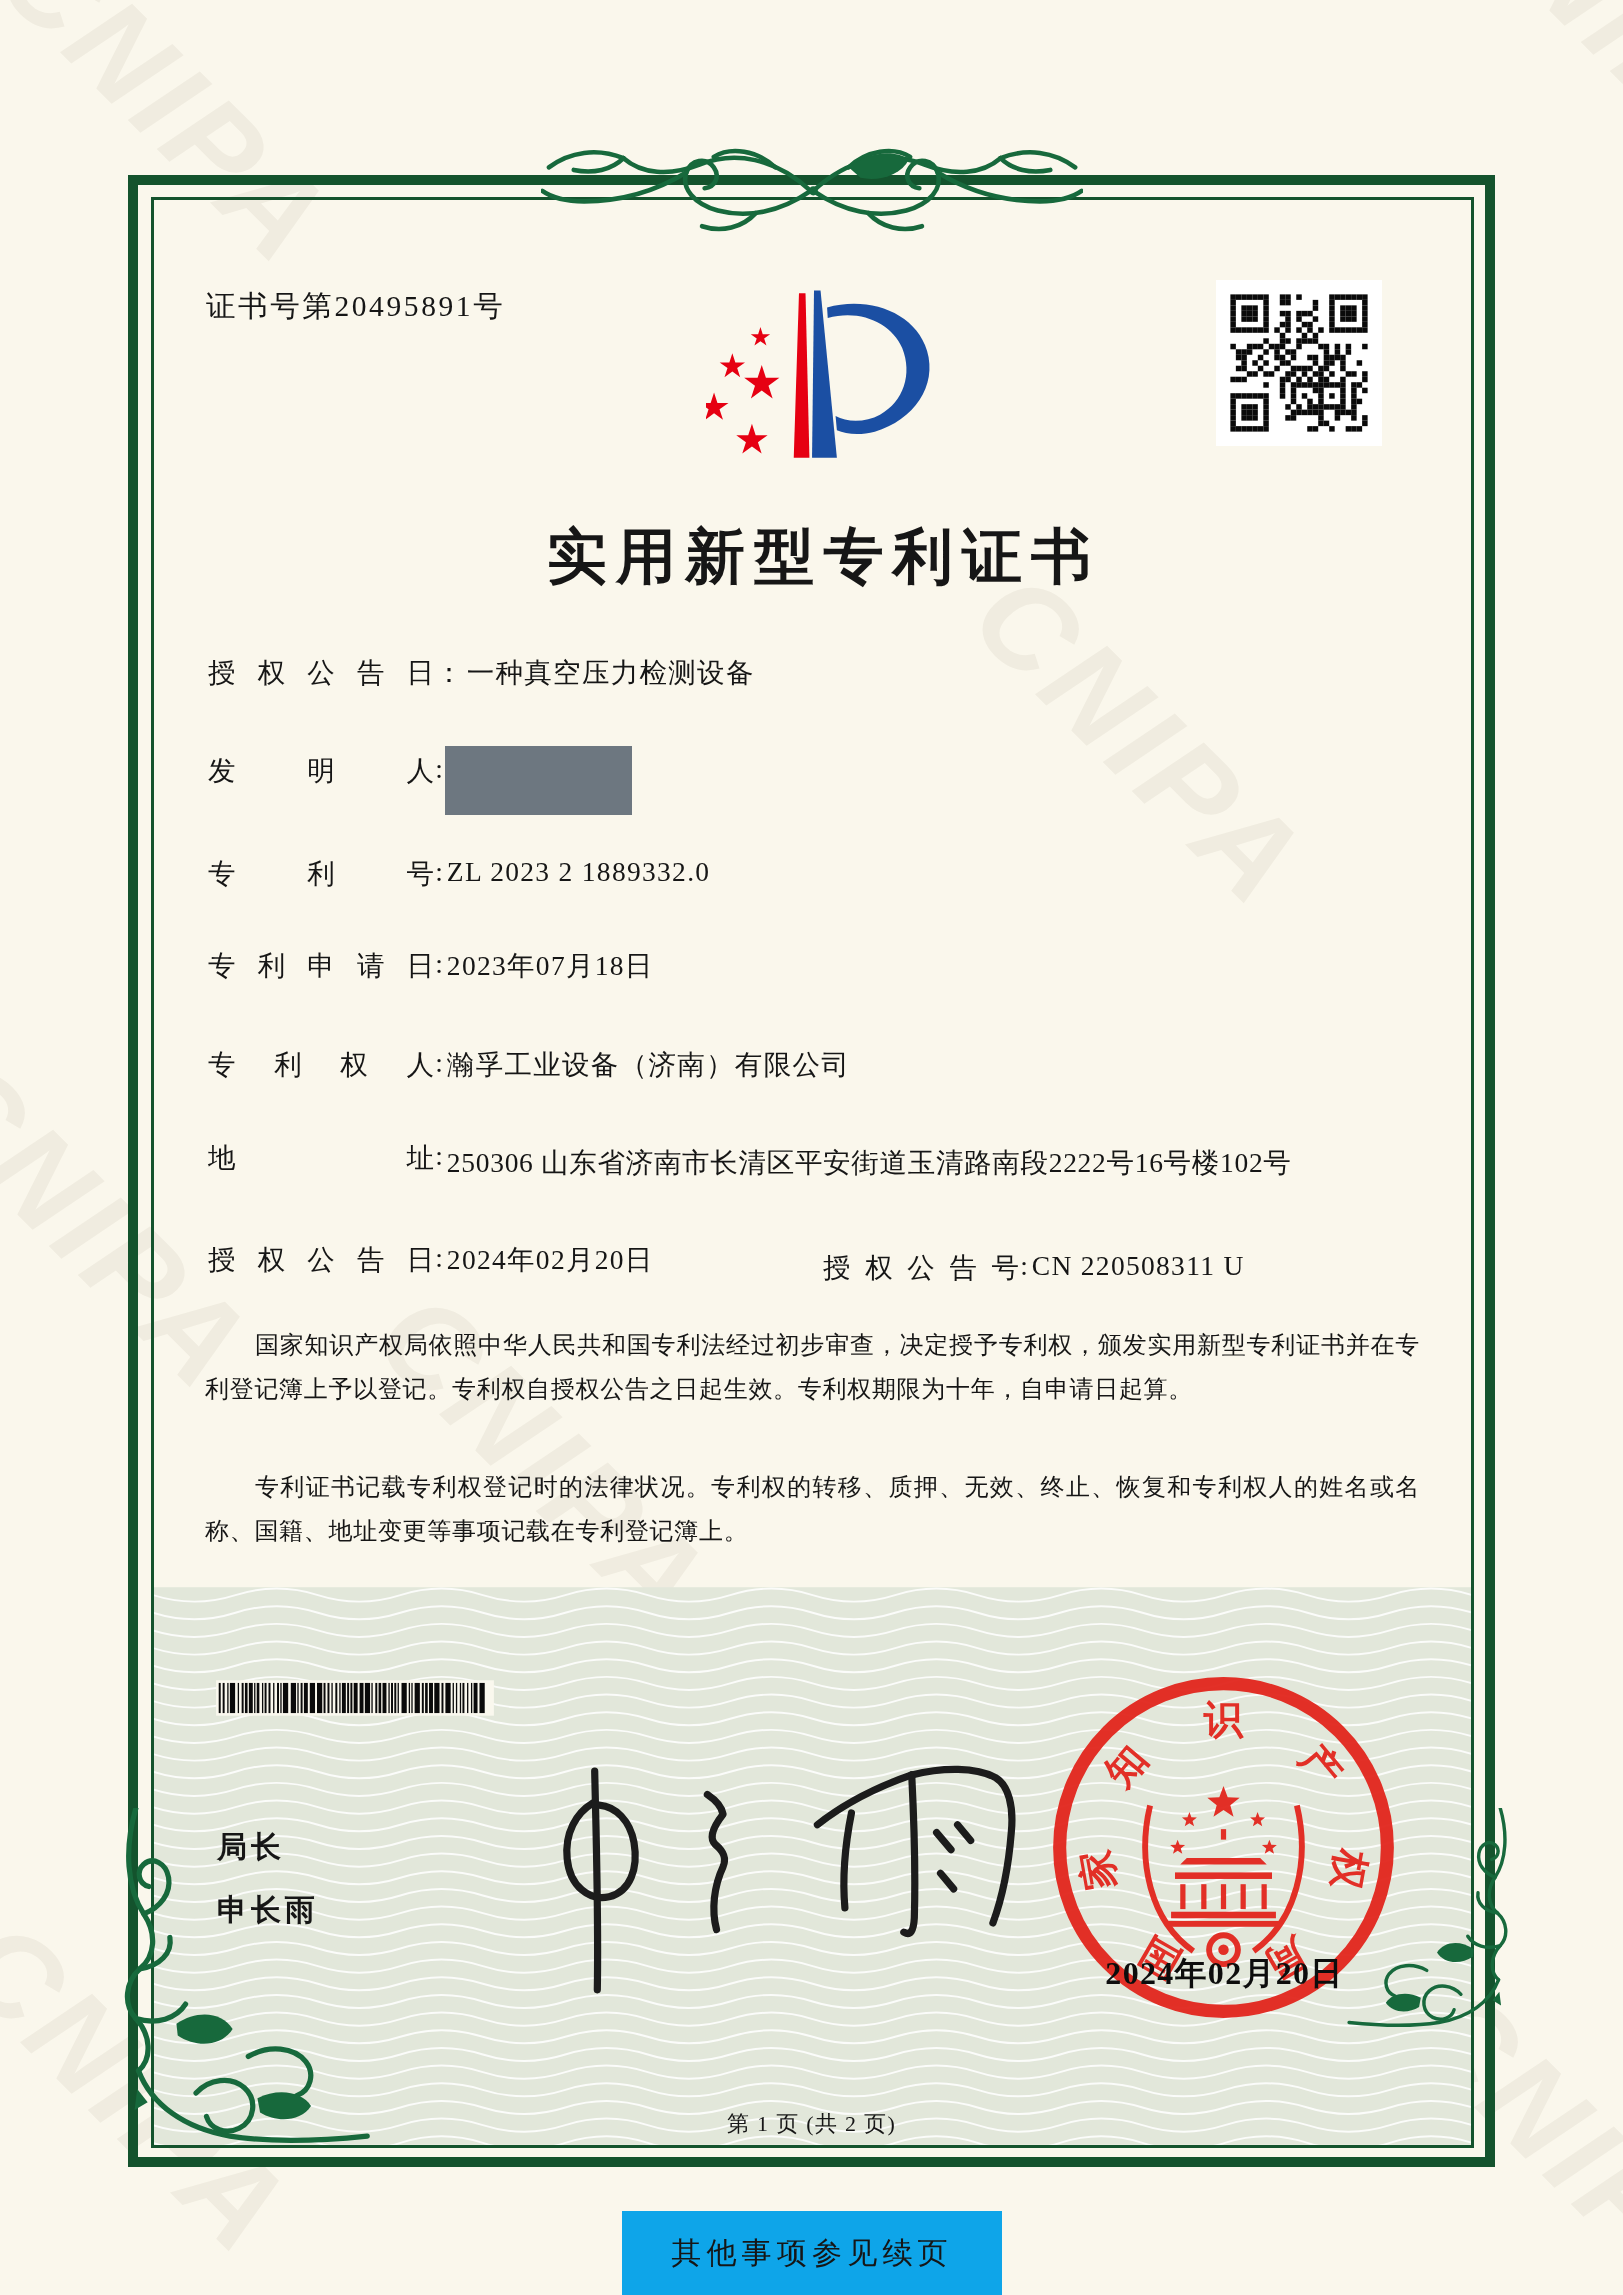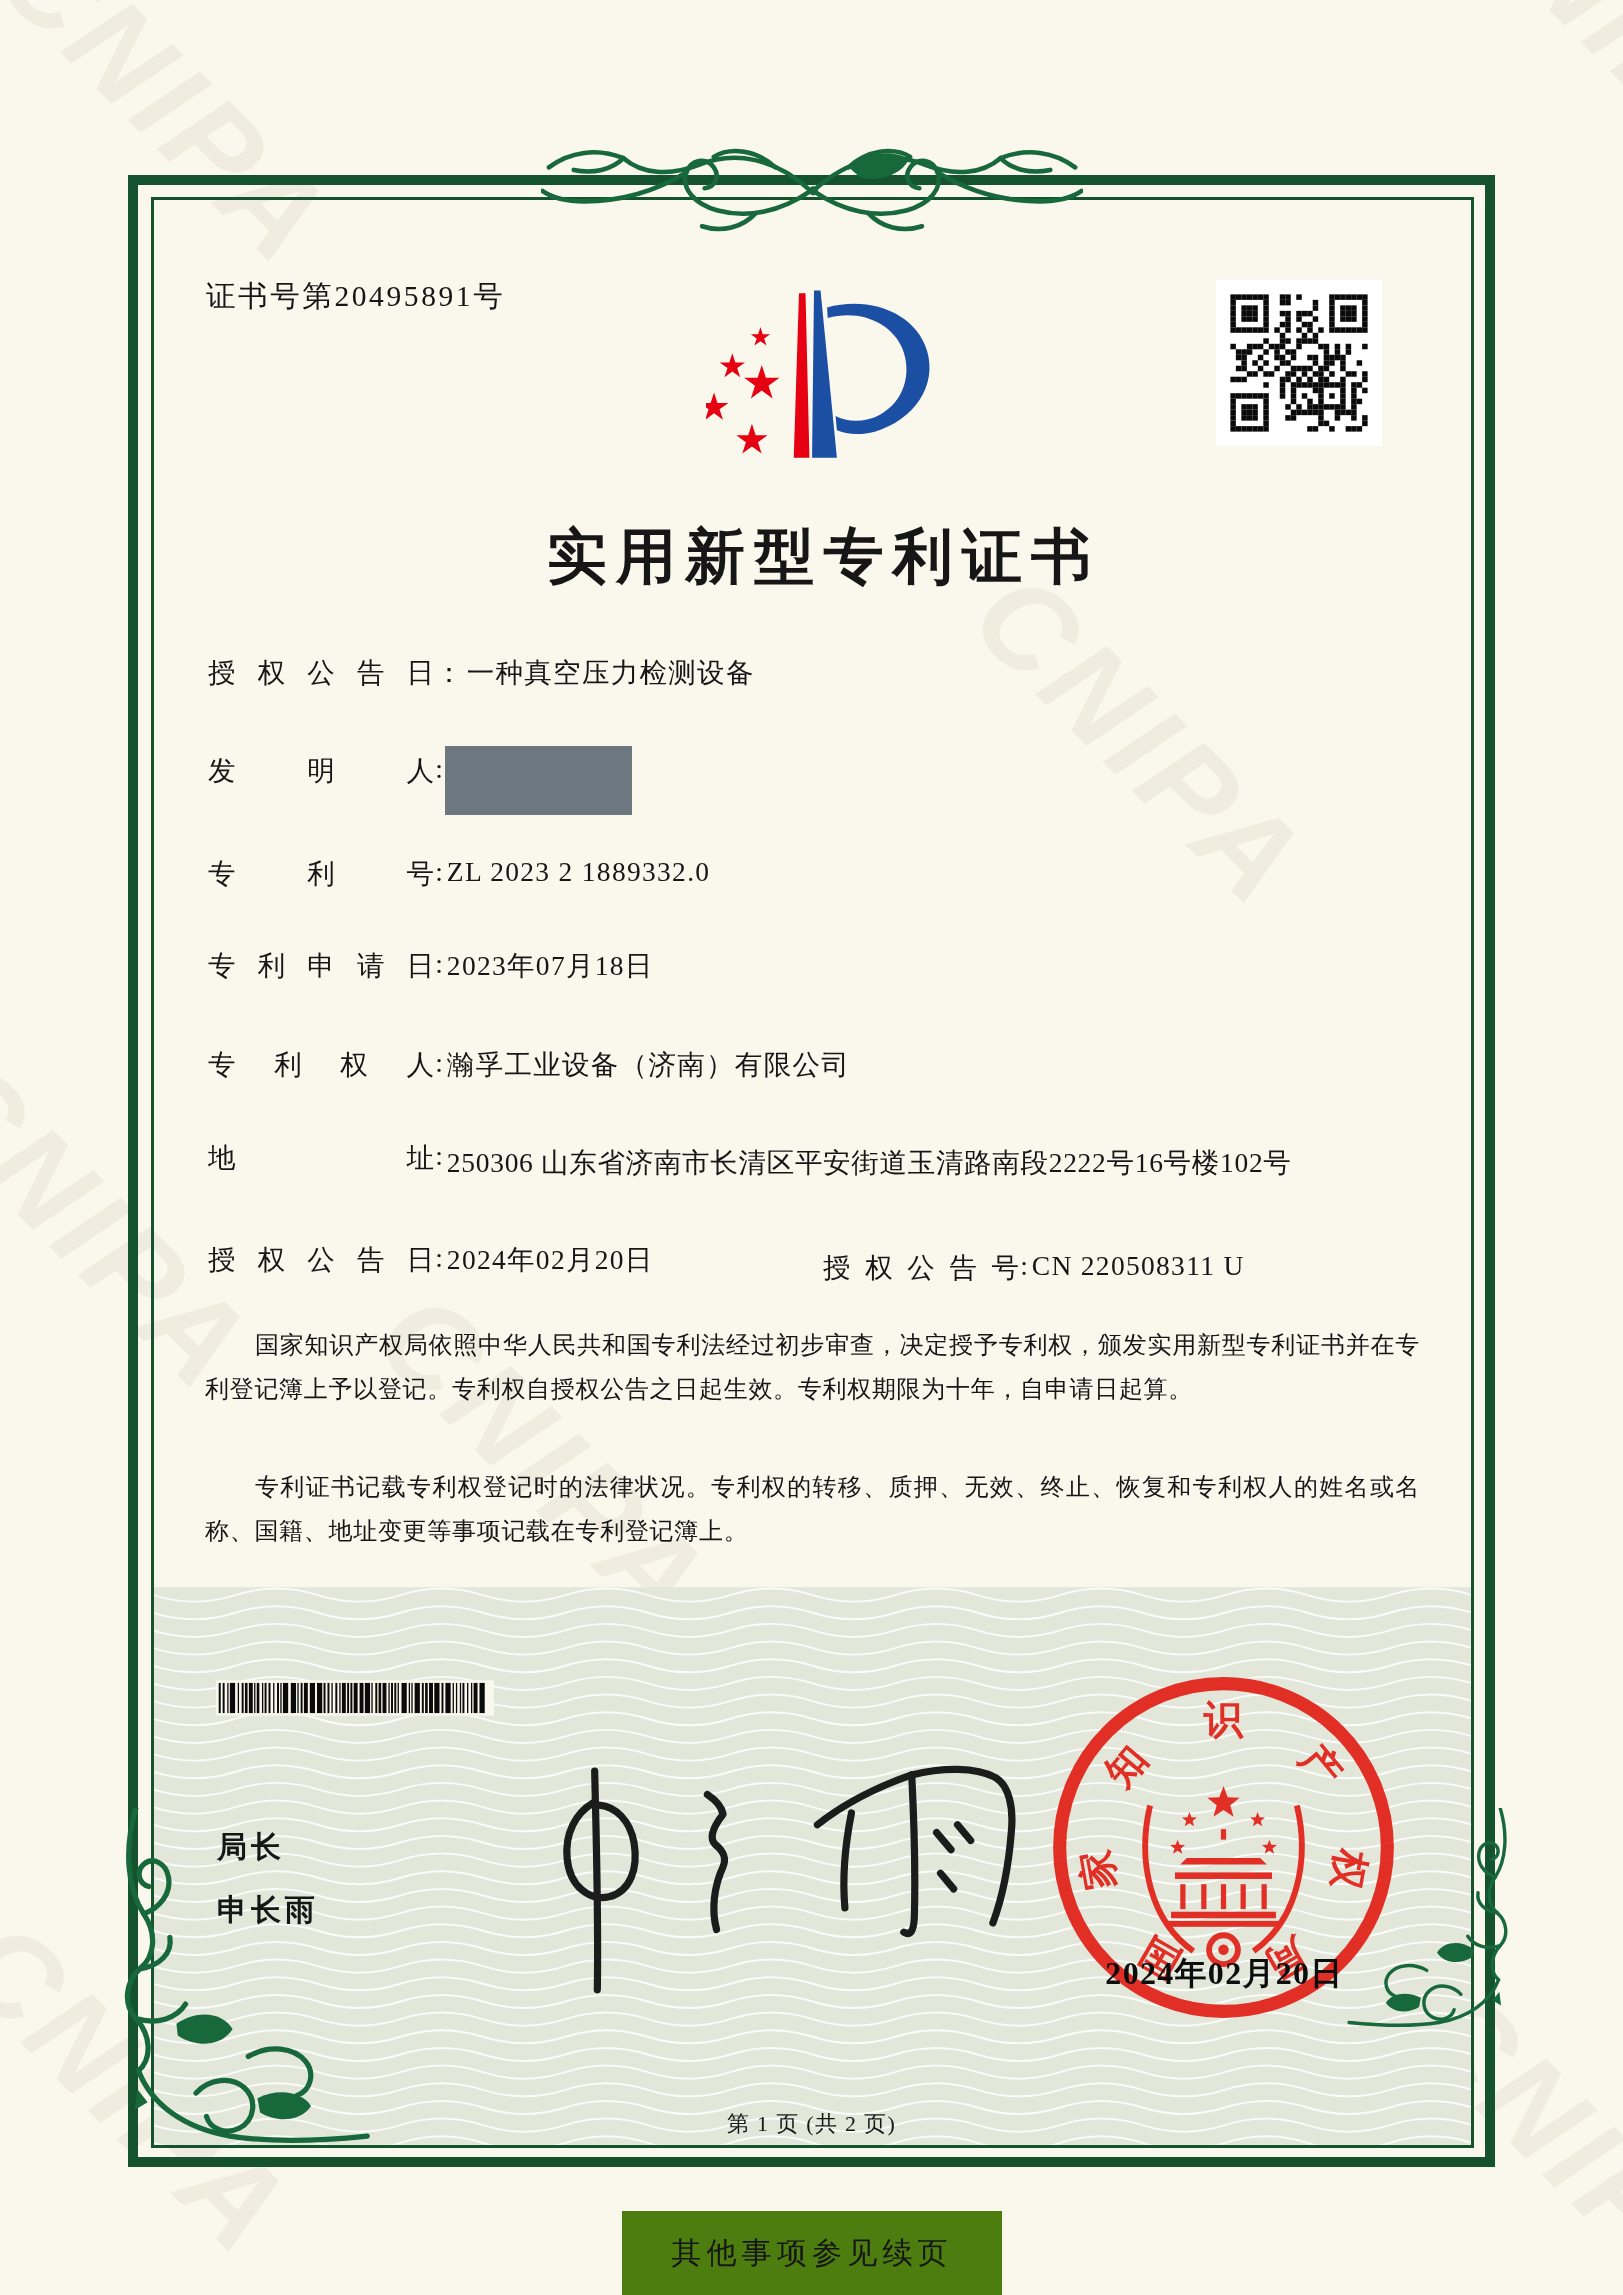--- a/index.html
+++ b/index.html
@@ -7,40 +7,40 @@
         font-family:"Liberation Serif","DejaVu Serif",serif;color:#161616;}
   .abs{position:absolute;}
   
   .frame-outer{left:128px;top:175px;width:1367px;height:1992px;border:10.5px solid #14532d;box-sizing:border-box;}
   .frame-inner{left:151px;top:197px;width:1323px;height:1951px;border:3.3px solid #14532d;box-sizing:border-box;}
   
   .wm{font-family:"Liberation Sans","DejaVu Sans",sans-serif;font-weight:bold;font-style:italic;
       font-size:124px;letter-spacing:6.5px;color:rgba(110,100,66,0.07);transform:rotate(45deg);
       white-space:nowrap;pointer-events:none;}
   
-  .certno{left:206px;top:277px;font-size:29.5px;letter-spacing:2.6px;}
+  .certno{left:206px;top:287px;font-size:29.5px;letter-spacing:2.6px;}
   .title{left:0;top:517px;width:100%;text-align:center;font-size:60px;font-weight:bold;letter-spacing:9.2px;padding-left:12px;}
   
   .row{left:208px;font-size:27.5px;white-space:nowrap;}
   .lbl{display:inline-block;width:226px;text-align:justify;text-align-last:justify;vertical-align:top;}
   .sep{display:inline-block;margin:0 3.9px 0 1.3px;vertical-align:top;}
   .val{display:inline-block;vertical-align:top;letter-spacing:1.3px;}
   .val.wrap{white-space:normal;width:871px;line-height:46px;letter-spacing:0.7px;}
   .redact{left:445px;top:746px;width:187px;height:69px;background:#6d7780;}
   .row2{left:823px;font-size:27.5px;white-space:nowrap;margin-top:8px;}
   .lbl2{display:inline-block;width:196px;text-align:justify;text-align-last:justify;}
   
   .para{left:205px;width:1215px;font-size:24px;line-height:44px;text-indent:50px;letter-spacing:0.7px;text-align:justify;}
   
   .signlbl{font-family:"Liberation Sans","DejaVu Sans",sans-serif;font-weight:bold;font-size:30px;letter-spacing:3.9px;}
   
   .sealdate{left:1083px;top:1952px;width:283px;text-align:center;font-size:32px;font-weight:bold;letter-spacing:1.3px;color:#0d0d0d;}
   
   .pageno{left:0;top:2109px;width:100%;text-align:center;font-size:22px;letter-spacing:1.3px;}
-  .morebox{left:622px;top:2211px;width:380px;height:84px;background:#4d7c0f;display:flex;align-items:center;justify-content:center;}
+  .morebox{left:622px;top:2211px;width:380px;height:84px;background:#0ea5e9;display:flex;align-items:center;justify-content:center;}
   .moretext{font-size:30px;letter-spacing:5.2px;}
   svg{display:block;}
 </style>
 </head>
 <body>
 
 <div class="page">
 
   <div class="abs wm" style="left:-39px;top:26px;">CNIPA</div>
   <div class="abs wm" style="left:1414px;top:-52px;">CNIPA</div>

